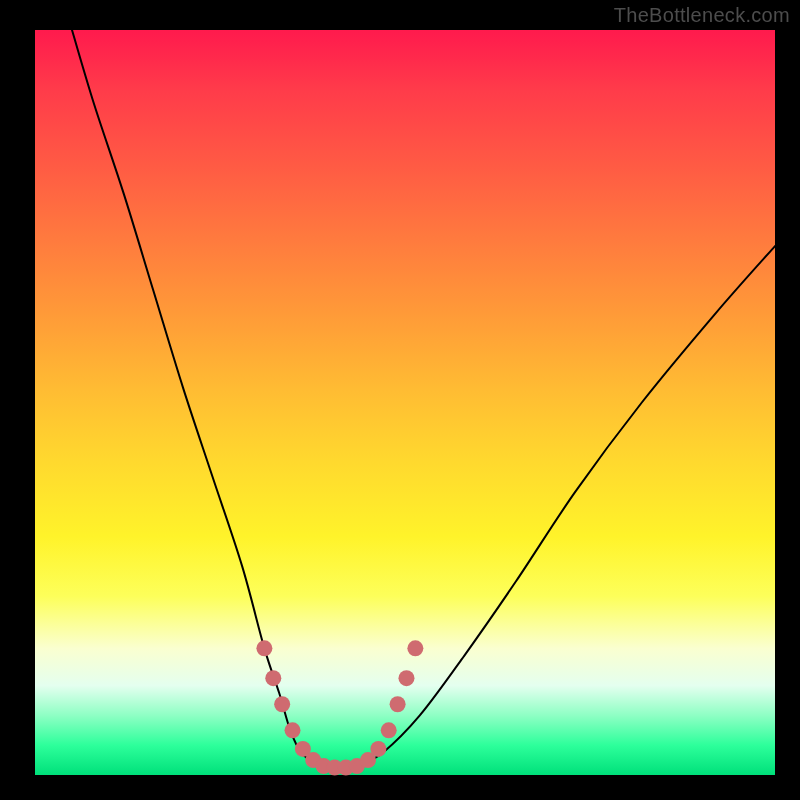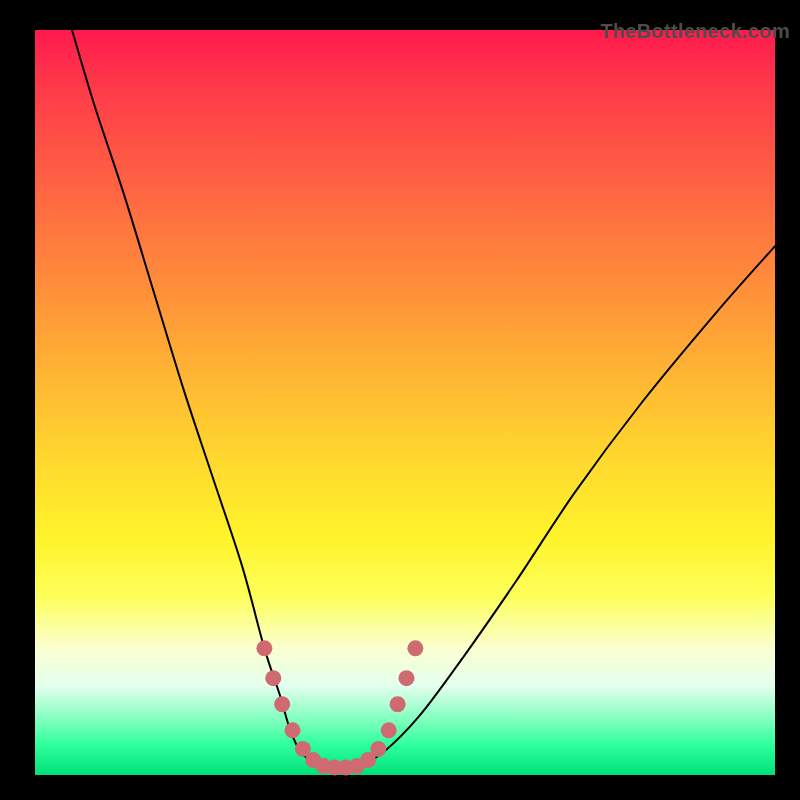--- a/index.html
+++ b/index.html
@@ -32,26 +32,26 @@
       #fdff5a 76%,
       #faffd0 83%,
       #e4ffef 88%,
       #8effc4 92%,
       #2dff9b 96%,
       #00e07a 100%
     );
   }
   .watermark {
     position: absolute;
-    top: 20px;
+    top: 4px;
     right: 10px;
     color: #4d4d4d;
     font-size: 20px;
     letter-spacing: 0.3px;
-    font-weight: 700;
+    font-weight: 400;
     text-align: right;
   }
   svg.curve {
     position: absolute;
     left: 0;
     top: 0;
     overflow: visible;
   }
 </style>
 </head>

